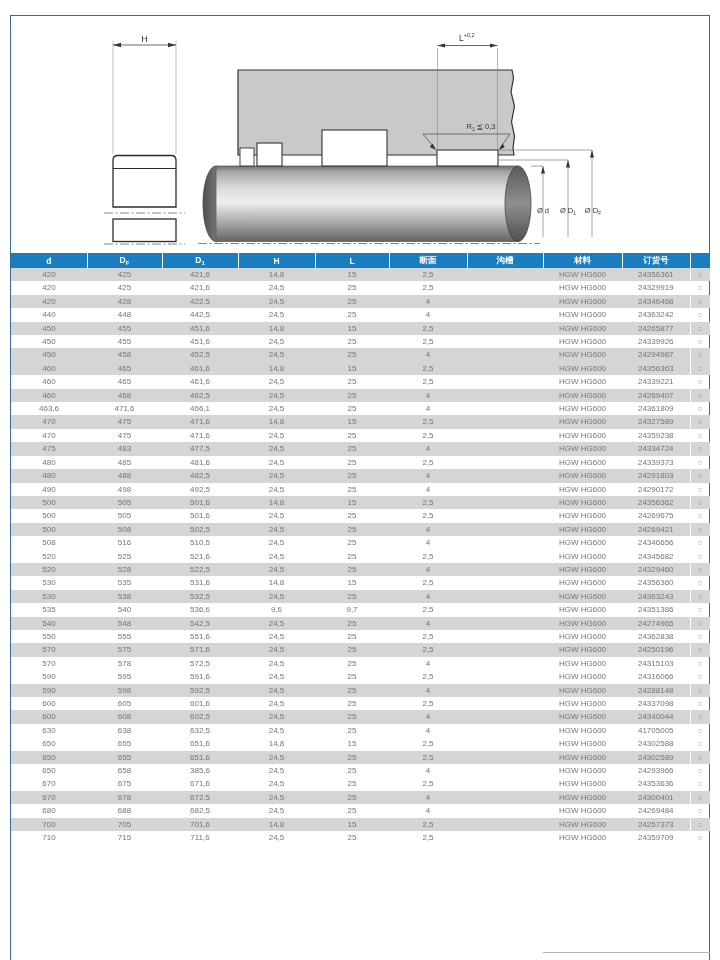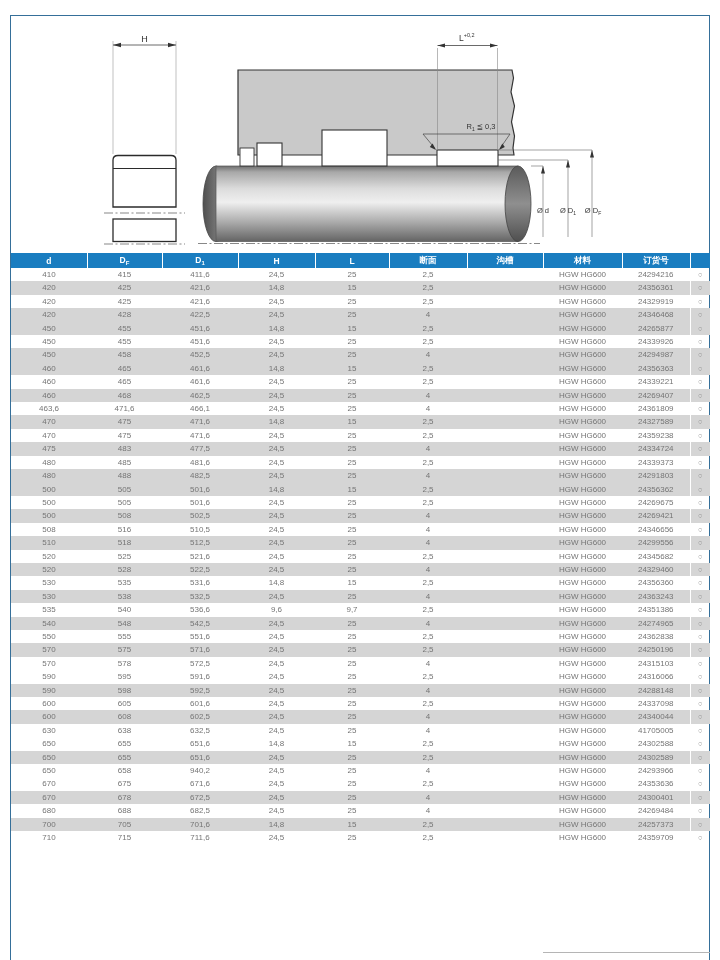--- a/index.html
+++ b/index.html
@@ -139,32 +139,20 @@
             <th>H</th>
             <th>L</th>
             <th>断面</th>
             <th>沟槽</th>
             <th>材料</th>
             <th>订货号</th>
             <th></th>
           </tr>
         </thead>
       <tbody id="table-body">
-          <tr>
-            <td>410</td>
-            <td>415</td>
-            <td>411,6</td>
-            <td>24,5</td>
-            <td>25</td>
-            <td>2,5</td>
-            <td></td>
-            <td>HGW HG600</td>
-            <td>24294216</td>
-            <td class="circle-cell">○</td>
-          </tr>
           <tr class="alt">
             <td>420</td>
             <td>425</td>
             <td>421,6</td>
             <td>14,8</td>
             <td>15</td>
             <td>2,5</td>
             <td></td>
             <td>HGW HG600</td>
             <td>24356361</td>
@@ -187,20 +175,32 @@
             <td>428</td>
             <td>422,5</td>
             <td>24,5</td>
             <td>25</td>
             <td>4</td>
             <td></td>
             <td>HGW HG600</td>
             <td>24346468</td>
             <td class="circle-cell">○</td>
           </tr>
+          <tr>
+            <td>440</td>
+            <td>448</td>
+            <td>442,5</td>
+            <td>24,5</td>
+            <td>25</td>
+            <td>4</td>
+            <td></td>
+            <td>HGW HG600</td>
+            <td>24363242</td>
+            <td class="circle-cell">○</td>
+          </tr>
           <tr class="alt">
             <td>450</td>
             <td>455</td>
             <td>451,6</td>
             <td>14,8</td>
             <td>15</td>
             <td>2,5</td>
             <td></td>
             <td>HGW HG600</td>
             <td>24265877</td>
@@ -331,20 +331,32 @@
             <td>488</td>
             <td>482,5</td>
             <td>24,5</td>
             <td>25</td>
             <td>4</td>
             <td></td>
             <td>HGW HG600</td>
             <td>24291803</td>
             <td class="circle-cell">○</td>
           </tr>
+          <tr>
+            <td>490</td>
+            <td>498</td>
+            <td>492,5</td>
+            <td>24,5</td>
+            <td>25</td>
+            <td>4</td>
+            <td></td>
+            <td>HGW HG600</td>
+            <td>24290172</td>
+            <td class="circle-cell">○</td>
+          </tr>
           <tr class="alt">
             <td>500</td>
             <td>505</td>
             <td>501,6</td>
             <td>14,8</td>
             <td>15</td>
             <td>2,5</td>
             <td></td>
             <td>HGW HG600</td>
             <td>24356362</td>
@@ -377,32 +389,20 @@
           <tr>
             <td>508</td>
             <td>516</td>
             <td>510,5</td>
             <td>24,5</td>
             <td>25</td>
             <td>4</td>
             <td></td>
             <td>HGW HG600</td>
             <td>24346656</td>
-            <td class="circle-cell">○</td>
-          </tr>
-          <tr class="alt">
-            <td>510</td>
-            <td>518</td>
-            <td>512,5</td>
-            <td>24,5</td>
-            <td>25</td>
-            <td>4</td>
-            <td></td>
-            <td>HGW HG600</td>
-            <td>24299556</td>
             <td class="circle-cell">○</td>
           </tr>
           <tr>
             <td>520</td>
             <td>525</td>
             <td>521,6</td>
             <td>24,5</td>
             <td>25</td>
             <td>2,5</td>
             <td></td>
@@ -586,21 +586,21 @@
             <td>25</td>
             <td>2,5</td>
             <td></td>
             <td>HGW HG600</td>
             <td>24302589</td>
             <td class="circle-cell">○</td>
           </tr>
           <tr>
             <td>650</td>
             <td>658</td>
-            <td>940,2</td>
+            <td>385,6</td>
             <td>24,5</td>
             <td>25</td>
             <td>4</td>
             <td></td>
             <td>HGW HG600</td>
             <td>24293966</td>
             <td class="circle-cell">○</td>
           </tr>
           <tr>
             <td>670</td>

